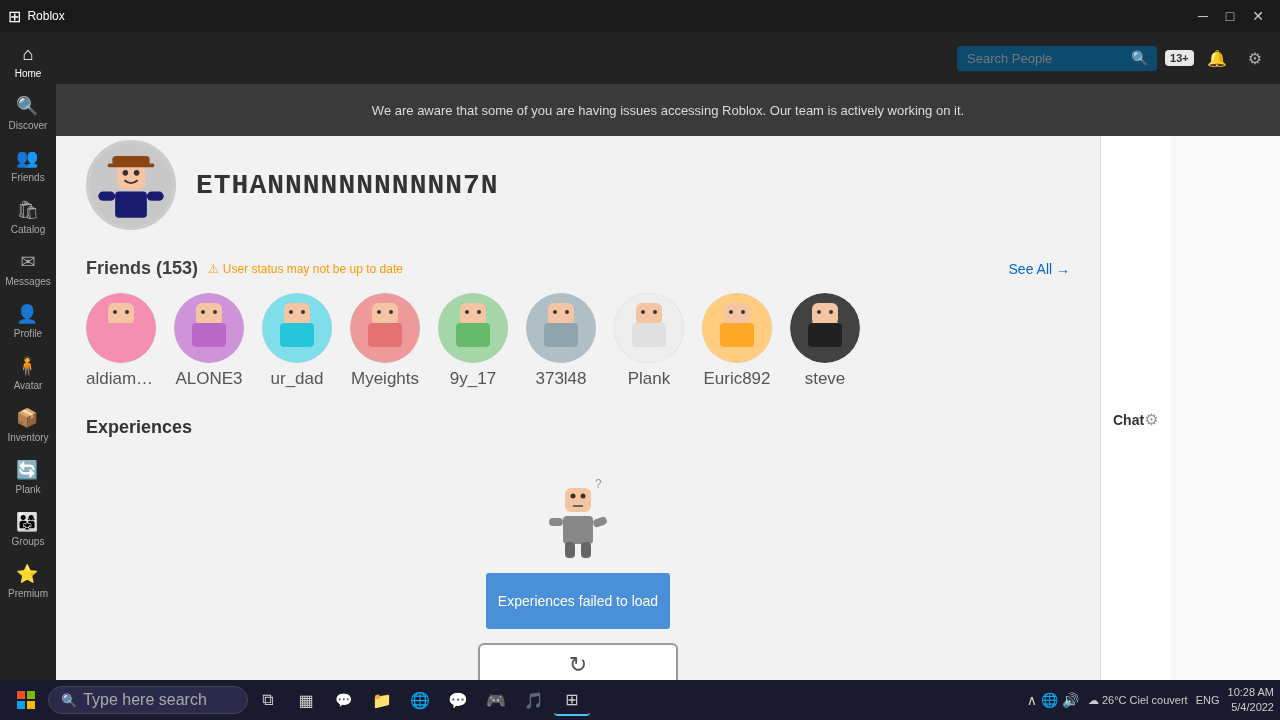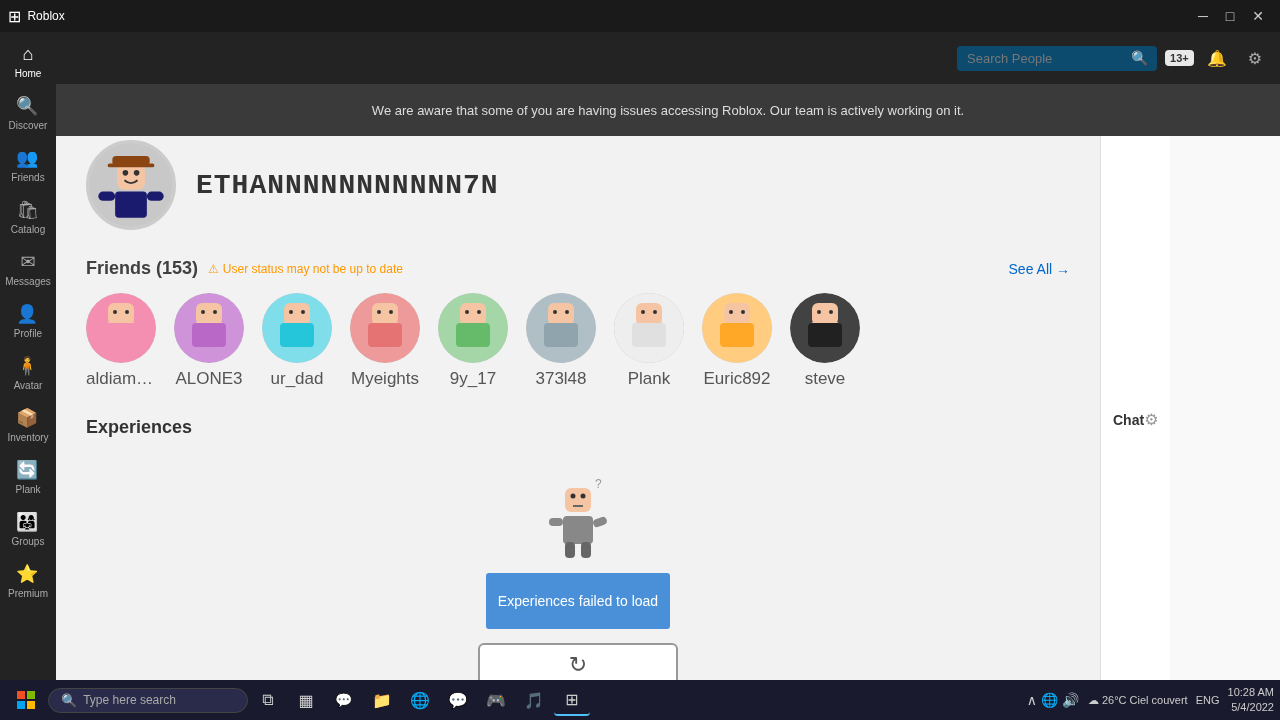--- a/index.html
+++ b/index.html
@@ -424,21 +424,21 @@
   <div id="taskbar-start">
     <svg width="18" height="18" viewBox="0 0 18 18">
       <rect x="0" y="0" width="8" height="8" fill="#f25022"></rect>
       <rect x="10" y="0" width="8" height="8" fill="#7fba00"></rect>
       <rect x="0" y="10" width="8" height="8" fill="#00a4ef"></rect>
       <rect x="10" y="10" width="8" height="8" fill="#ffb900"></rect>
     </svg>
   </div>
   <div id="taskbar-search">
     <span style="font-size:13px;">🔍</span>
-    <span style="font-size:12px;color:#aaa;">Type here search</span>
+    <span style="font-size:16px;color:#aaa;">Type here search</span>
   </div>
   <div class="taskbar-icon-btn">⧉</div>
   <div class="taskbar-icon-btn">▦</div>
   <div class="taskbar-icon-btn" style="font-size:14px;">💬</div>
 
   <div class="taskbar-icon-btn">📁</div>
   <div class="taskbar-icon-btn" style="color:#0078d7; font-size:16px;">🌐</div>
   <div class="taskbar-icon-btn" style="color:#00c300;">💬</div>
   <div class="taskbar-icon-btn">🎮</div>
   <div class="taskbar-icon-btn">🎵</div>

